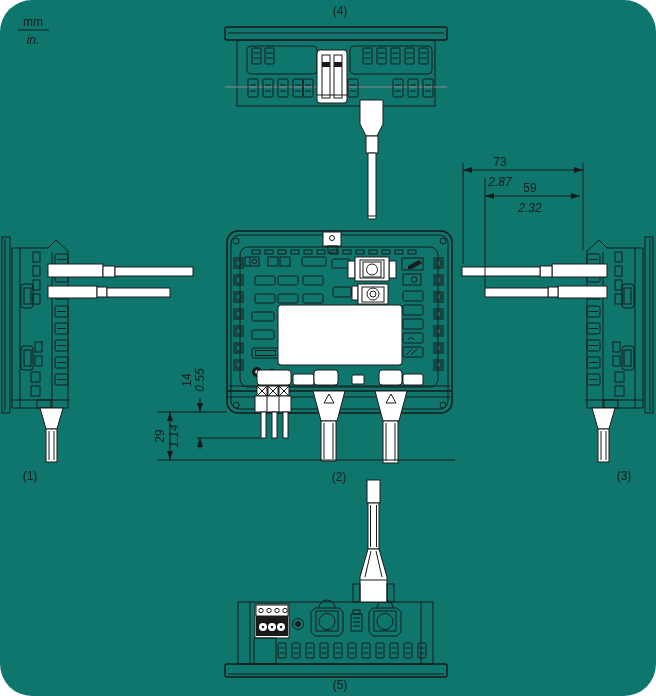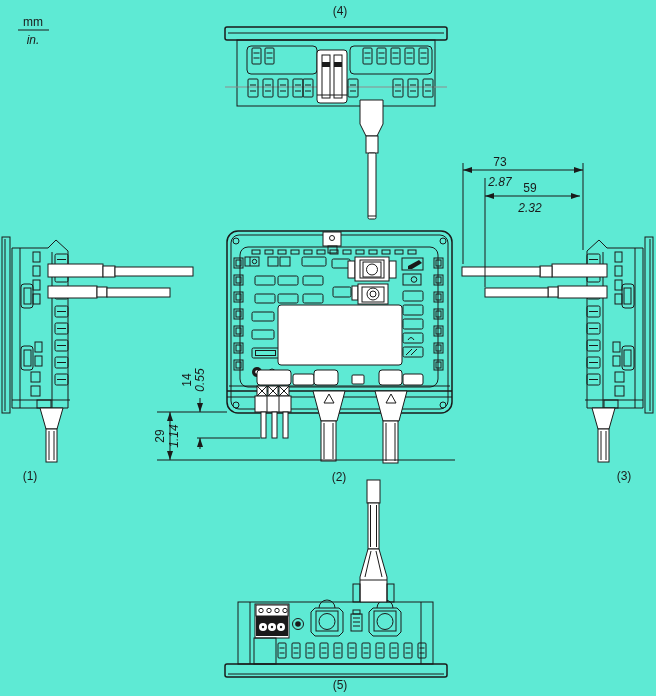--- a/index.html
+++ b/index.html
@@ -1,16 +1,16 @@
 <!DOCTYPE html>
 <html><head>
 <meta charset="utf-8">
 <style>
   html,body{margin:0;padding:0;background:#fff;}
-  .canvas{width:656px;height:696px;background:#5eead4;position:relative;font-family:"Liberation Sans",sans-serif;}
+  .canvas{width:656px;height:696px;background:#0f766e;position:relative;font-family:"Liberation Sans",sans-serif;border-radius:32px;}
   svg{display:block;}
   .ln{fill:none;stroke:#1a1a1a;stroke-width:1;}
   .lnw{fill:none;stroke:#1a1a1a;stroke-width:1.5;}
   .lnf{fill:#fff;stroke:#1a1a1a;stroke-width:1;}
   .gln{fill:none;stroke:#8c8c8c;stroke-width:1.2;}
   .blk{fill:#1a1a1a;stroke:none;}
   .wht{fill:#fff;stroke:none;}
   text{font-family:"Liberation Sans",sans-serif;font-size:12px;fill:#1a1a1a;}
   .it{font-style:italic;}
   .mid{text-anchor:middle;}

